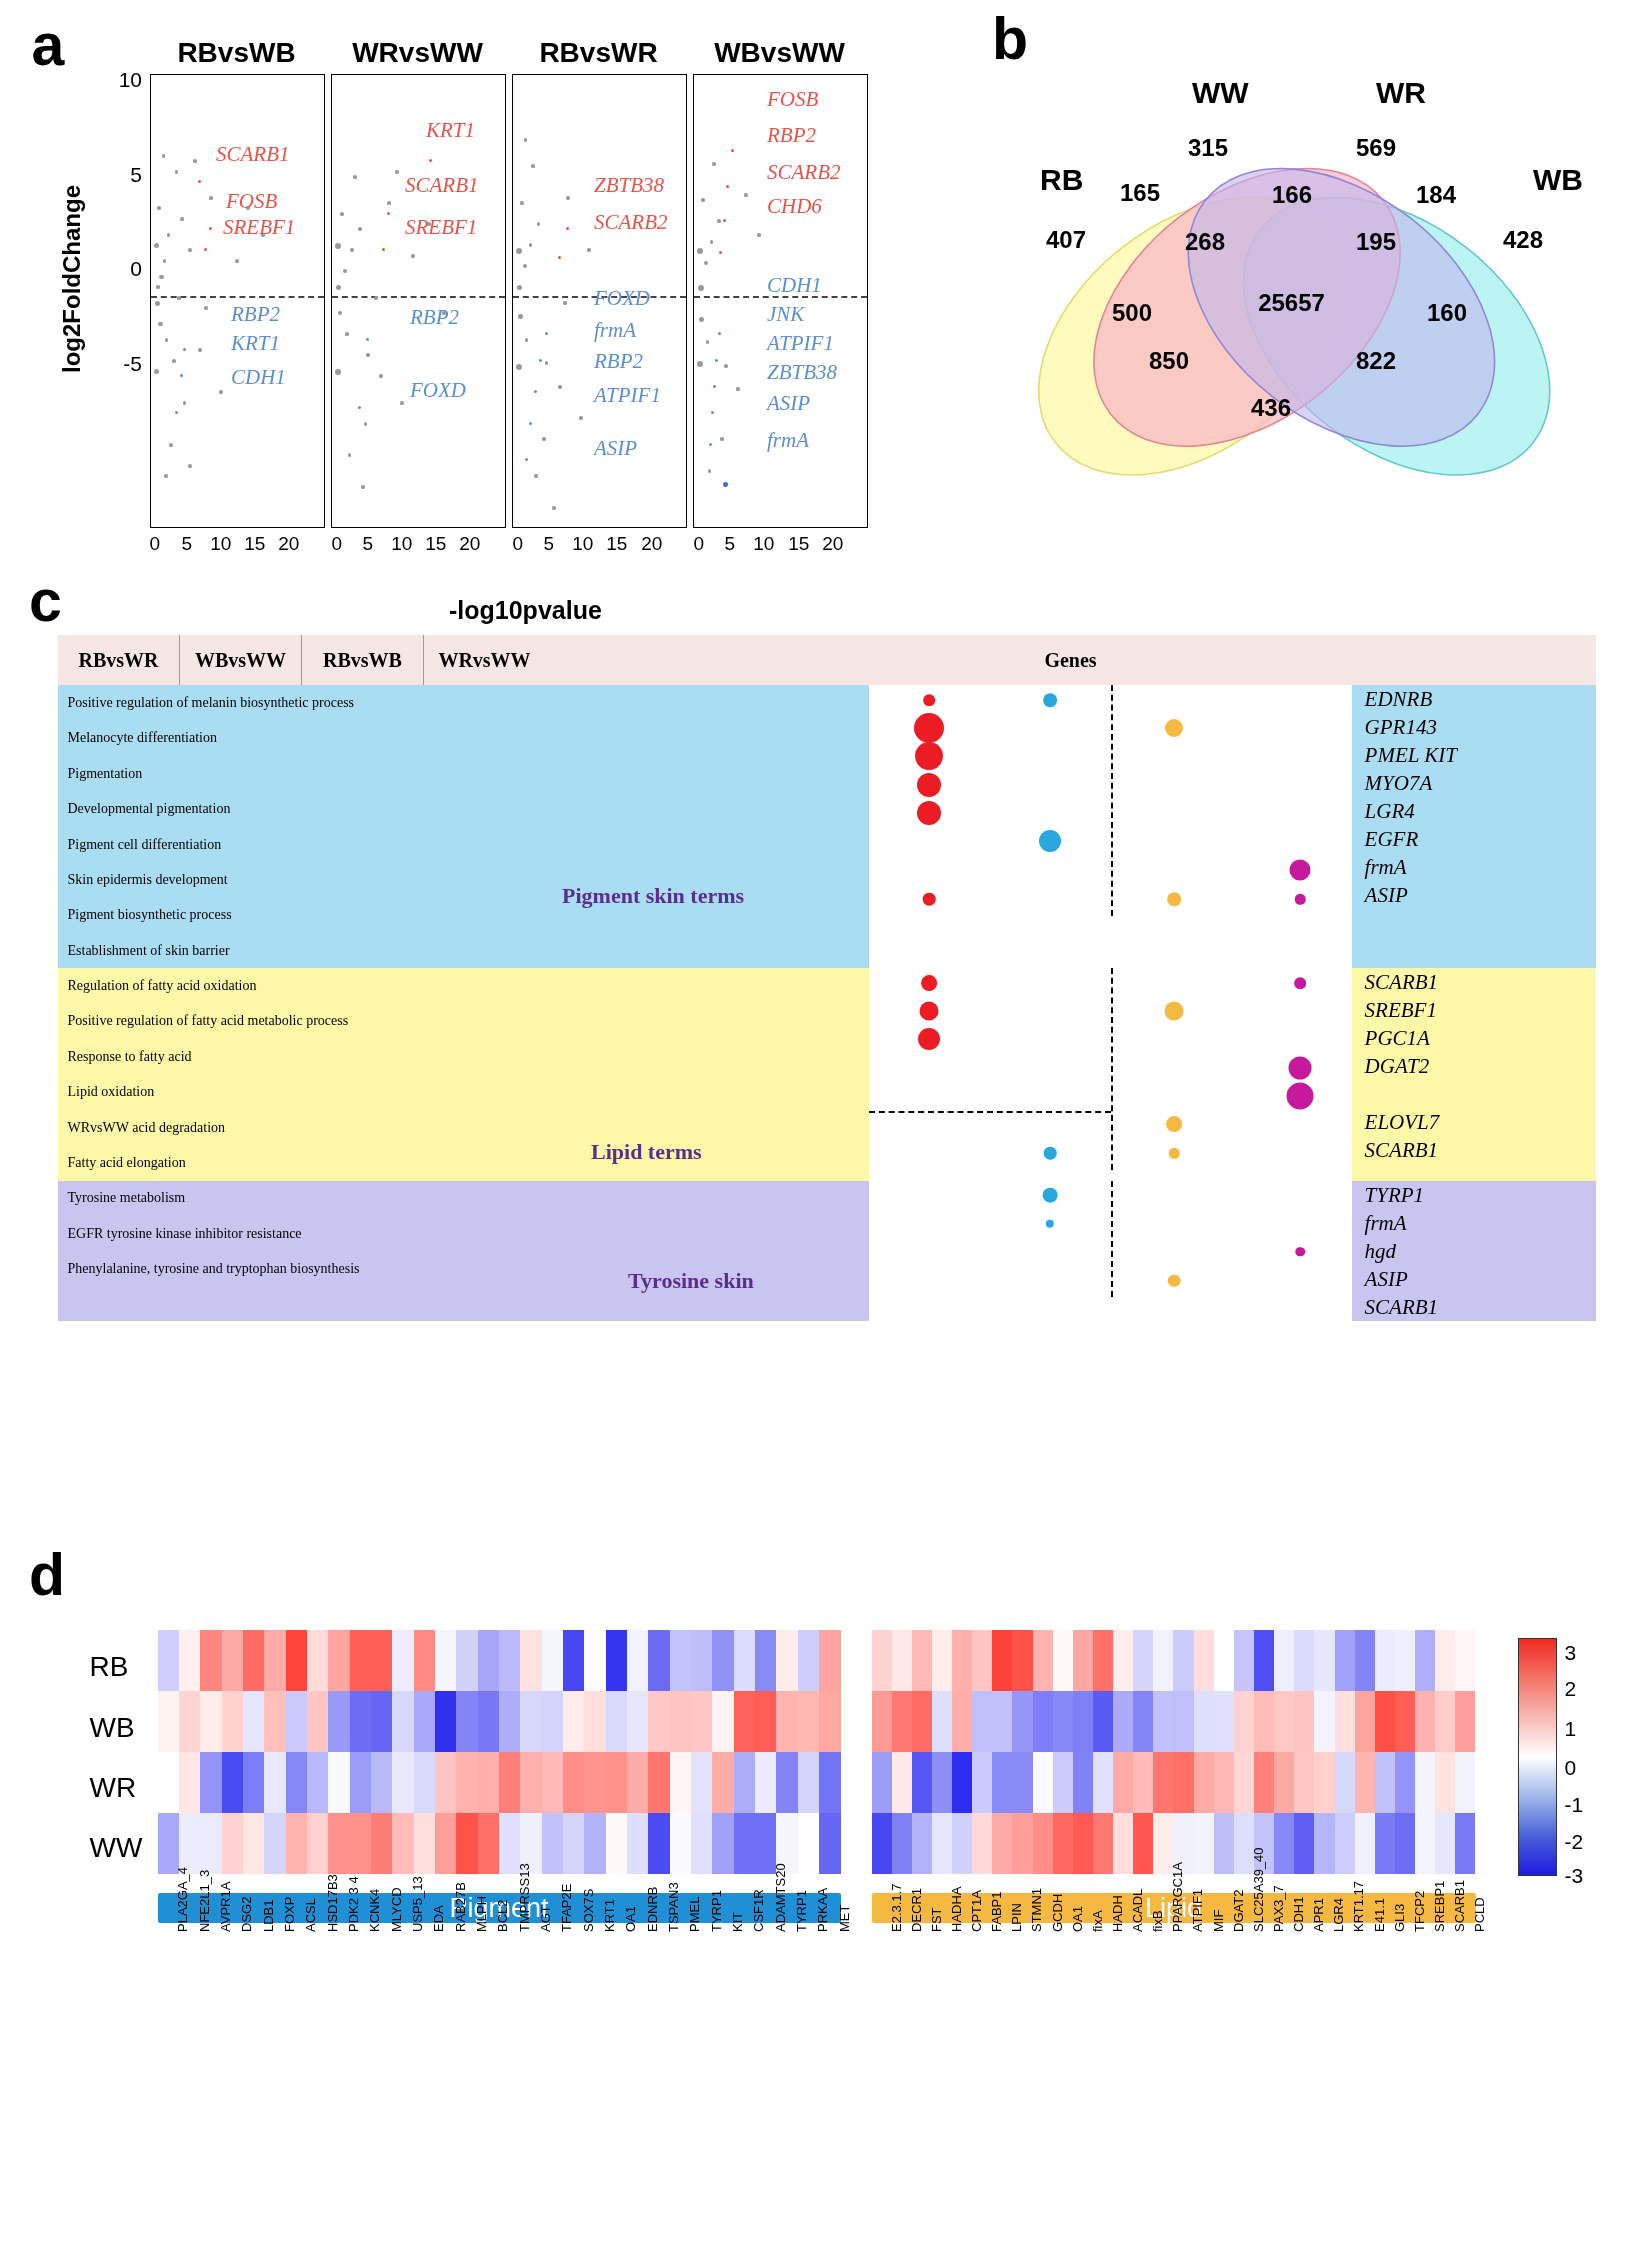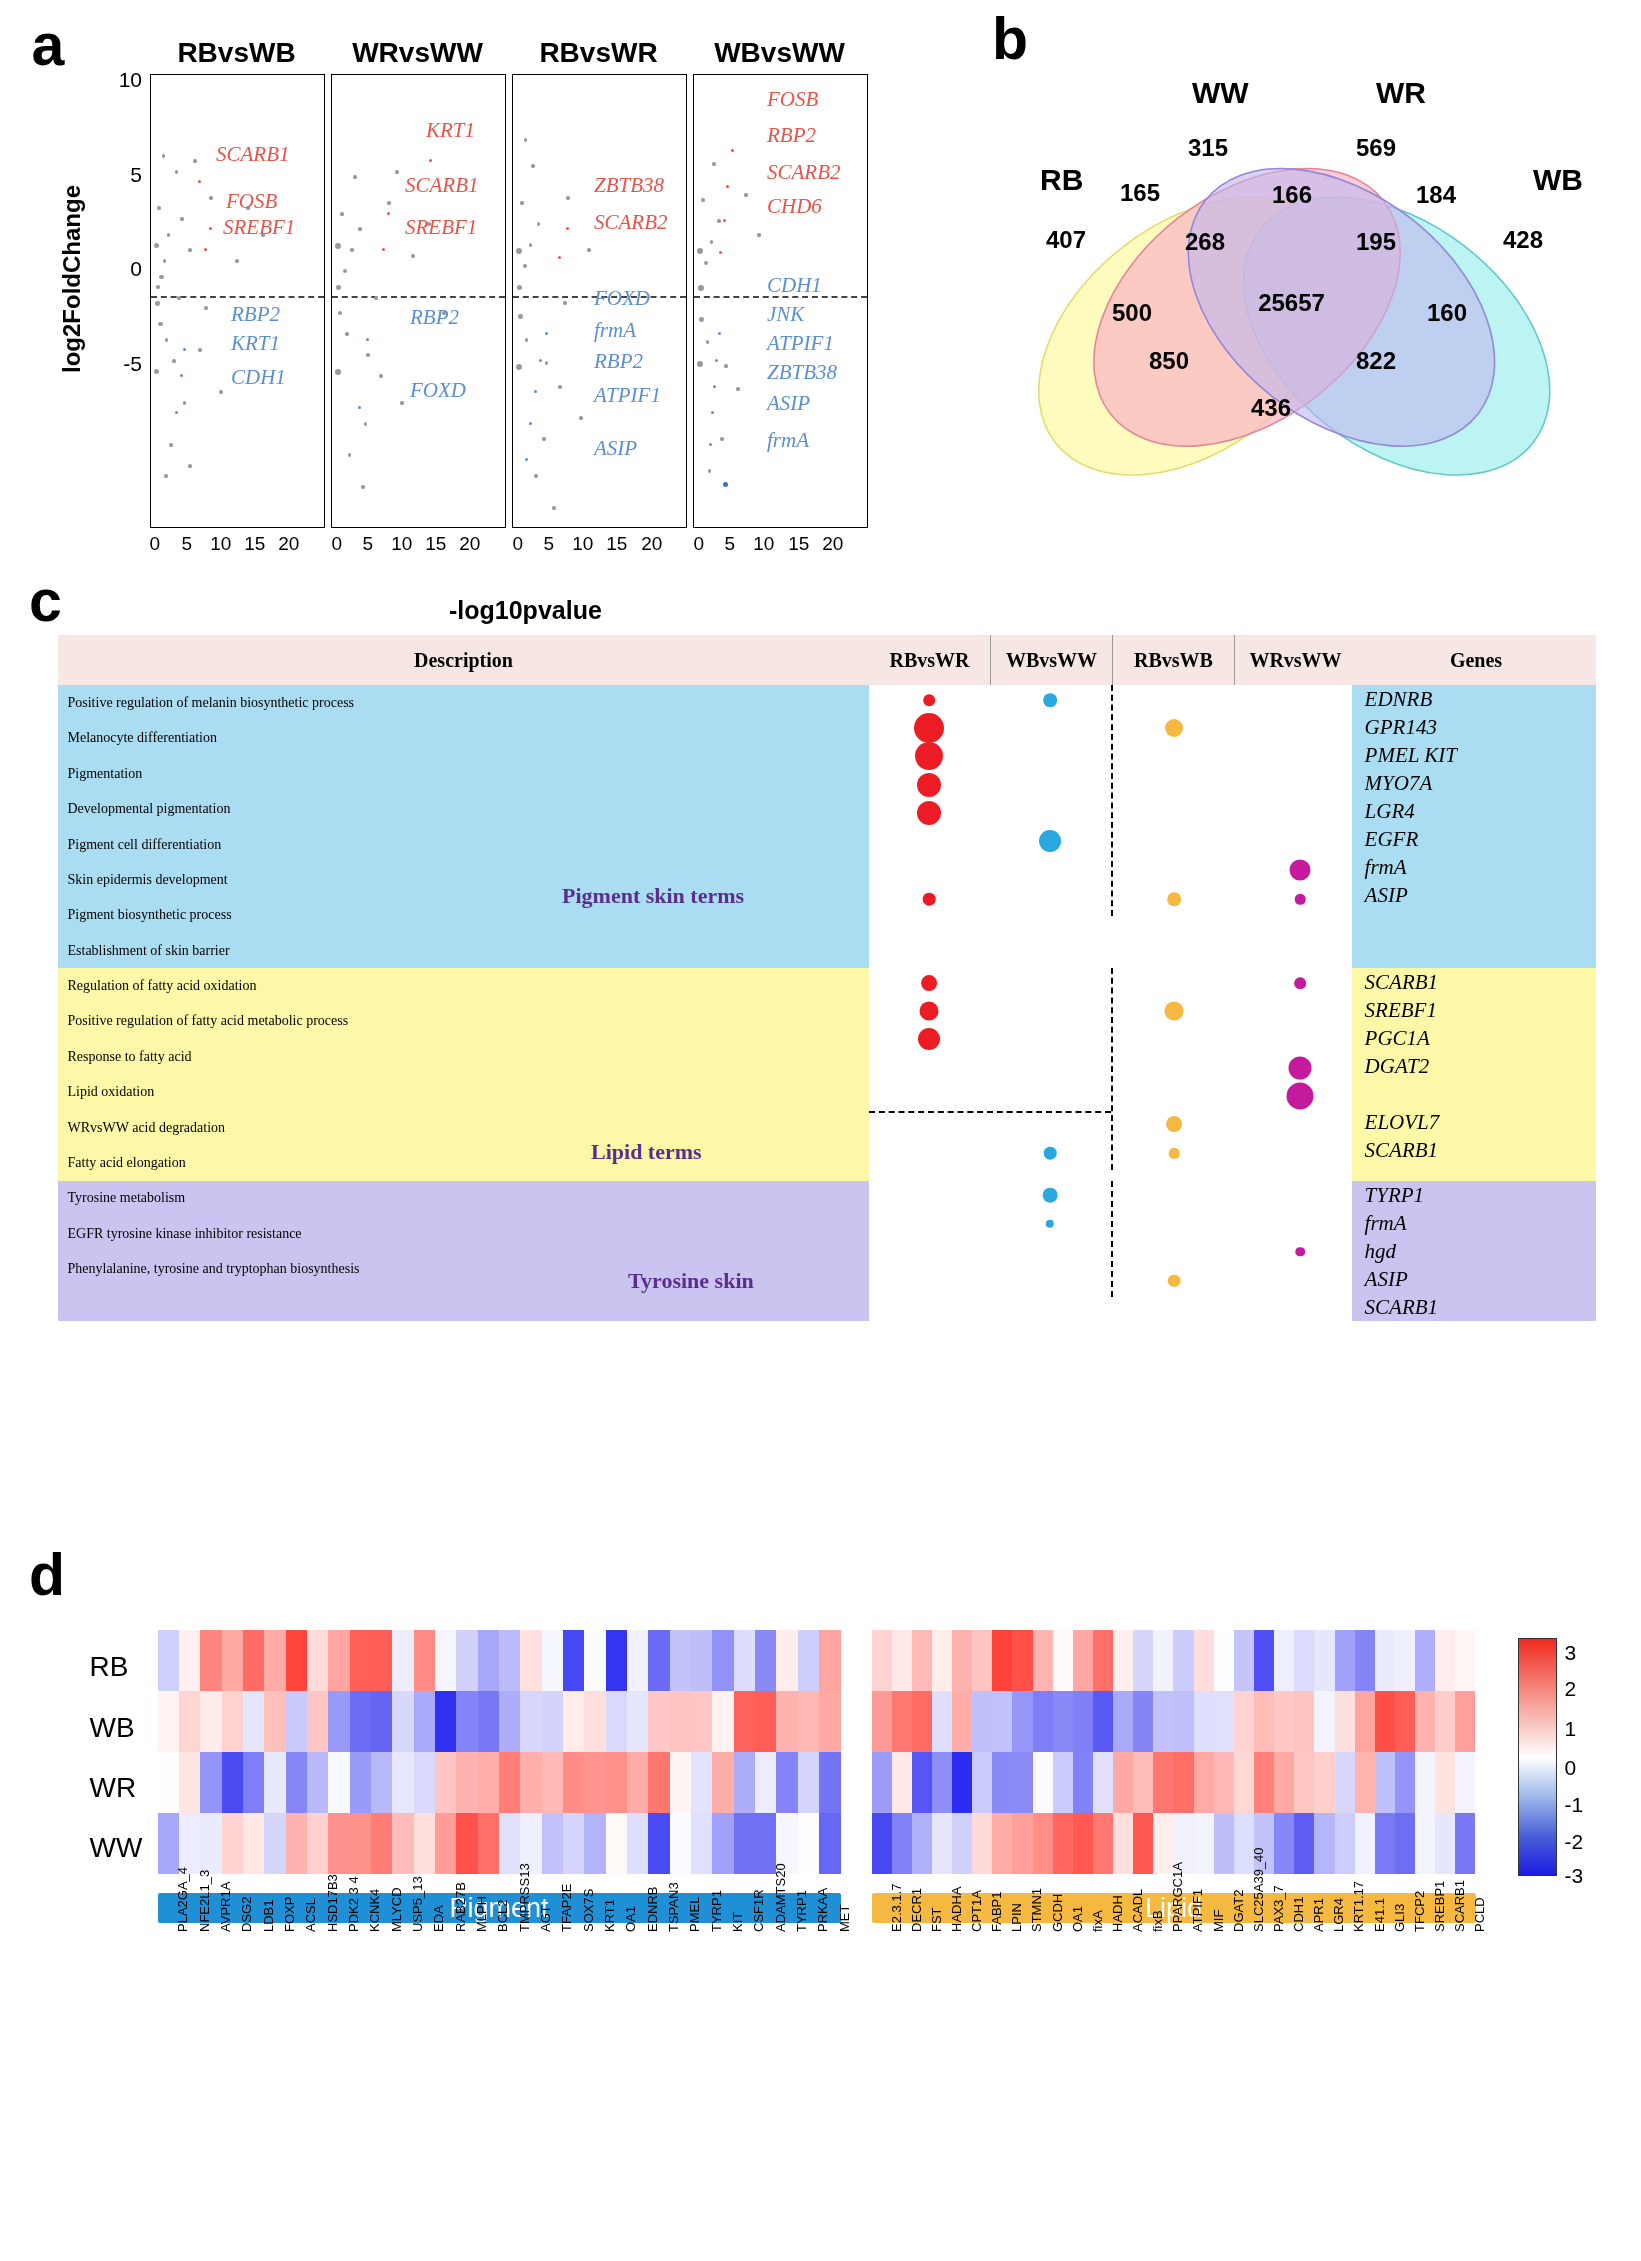--- a/index.html
+++ b/index.html
@@ -280,21 +280,20 @@
   <div class="venn-num" style="left:134px;top:278px;width:74px;">500</div>
   <div class="venn-num" style="left:449px;top:278px;width:74px;">160</div>
   <div class="venn-num" style="left:171px;top:326px;width:74px;">850</div>
   <div class="venn-num" style="left:378px;top:326px;width:74px;">822</div>
   <div class="venn-num" style="left:273px;top:373px;width:74px;">436</div>
 </div>
 
 <div class="panel-letter" style="left:29px;top:567px;">c</div>
 <div id="panel-c">
   <div class="c-sub">
-    <div class="desc">Description</div>
     <div class="col nb">RBvsWR</div>
     <div class="col">WBvsWW</div>
     <div class="col">RBvsWB</div>
     <div class="col">WRvsWW</div>
     <div class="genes">Genes</div>
   </div>
 
   <div class="c-band" style="background:#aadcf2;">
     <div class="descs" style="position:relative;">
       <div class="c-line">Positive regulation of melanin biosynthetic process</div>

